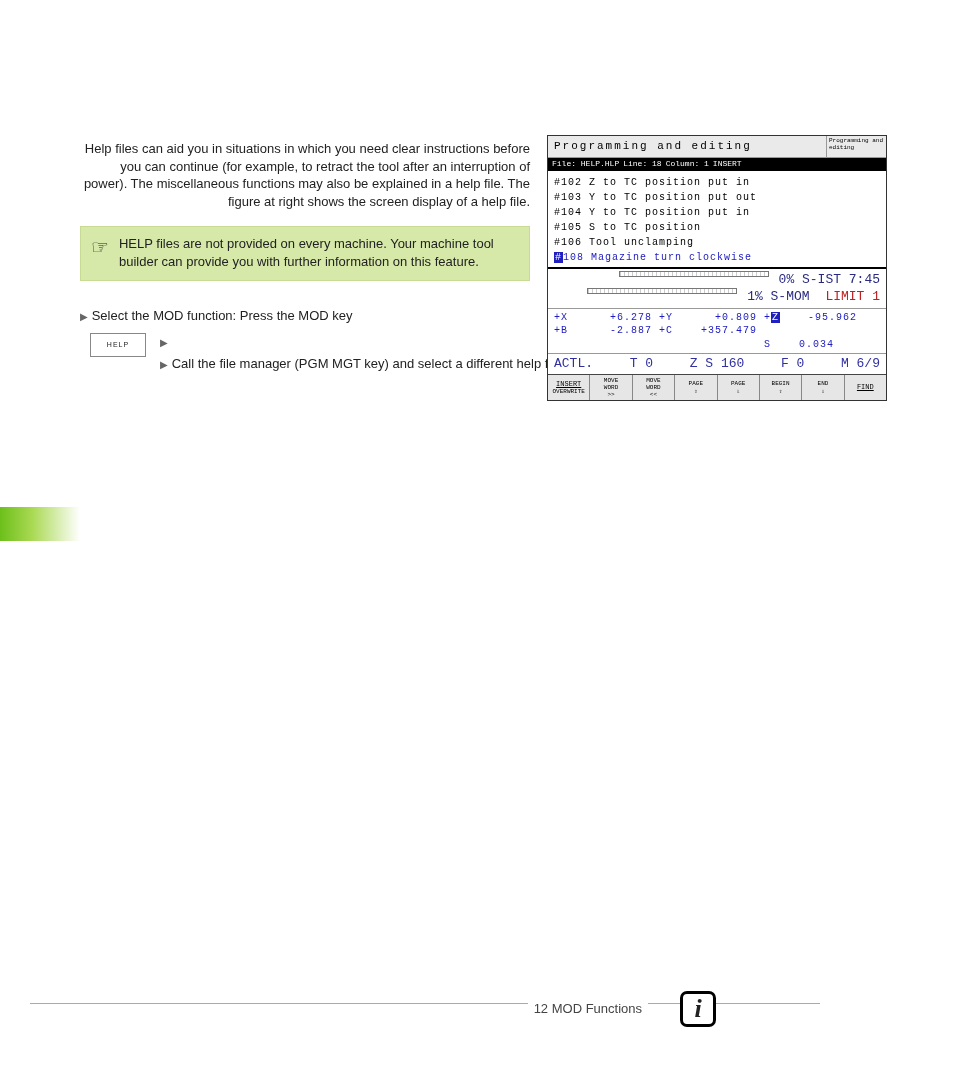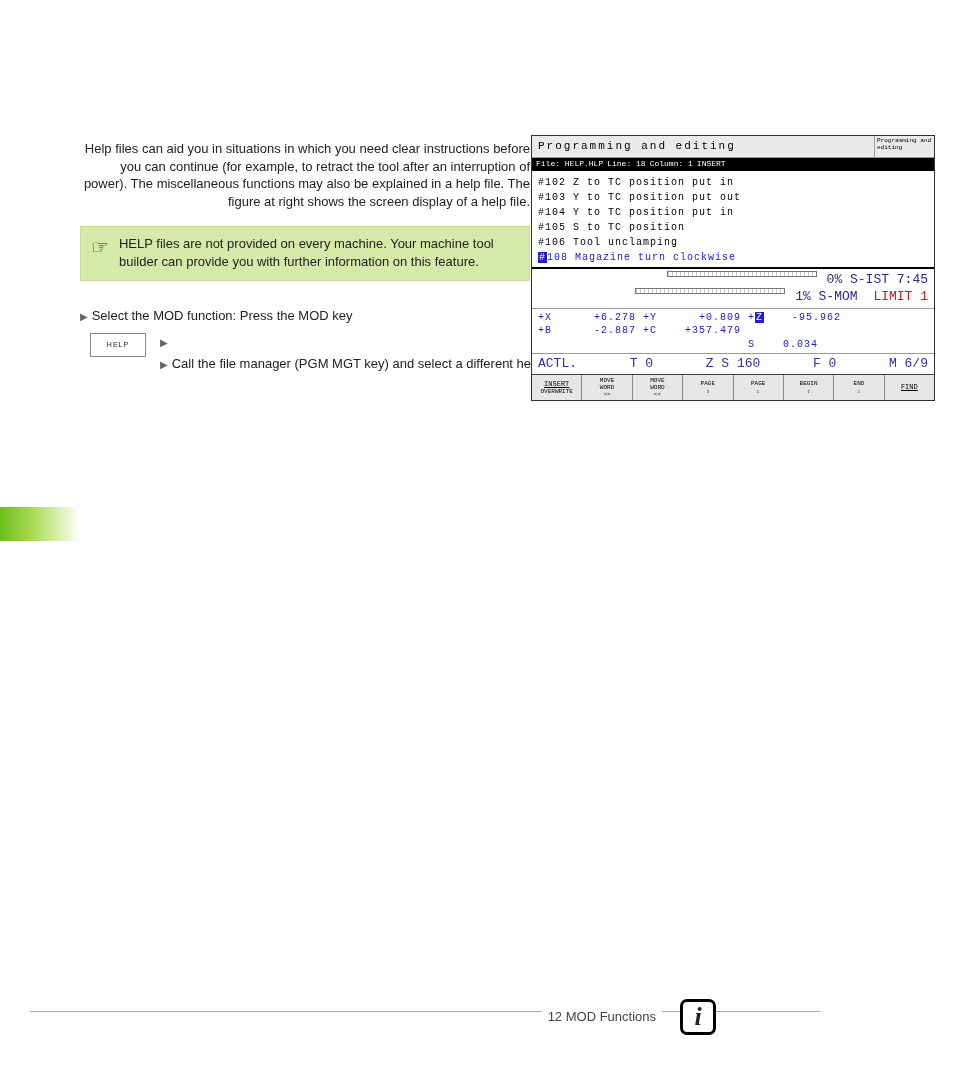--- a/index.html
+++ b/index.html
@@ -83,27 +83,27 @@
     left: 0;
     top: 507px;
     width: 80px;
     height: 34px;
     background: linear-gradient(to right, #6cbf1a 0%, #a9d952 40%, #ffffff 100%);
   }
   
   .footer {
     position: absolute;
     left: 0;
-    bottom: 56px;
+    bottom: 64px;
     width: 756px;
     display: flex;
     align-items: center;
     justify-content: flex-end;
     padding-right: 40px;
-    gap: 18px;
+    gap: 32px;
   }
   .footer .rule {
     position: absolute;
     left: 30px;
     top: 12px;
     width: 790px;
     height: 1px;
     background: #aaa;
   }
   .footer-text {
@@ -124,23 +124,23 @@
     font-family: Georgia, 'Times New Roman', serif;
     font-weight: bold;
     font-size: 26px;
     font-style: italic;
     background: #fff;
     z-index: 2;
   }
   
   .screen {
     position: absolute;
-    left: 531px;
+    left: 547px;
     top: 135px;
-    width: 404px;
+    width: 340px;
     border: 1px solid #333;
     background: #fff;
     font-family: 'Courier New', monospace;
     font-size: 10px;
     color: #2a2a80;
   }
   .screen .titlebar {
     display: flex;
     background: #eaeaea;
     border-bottom: 1px solid #999;

